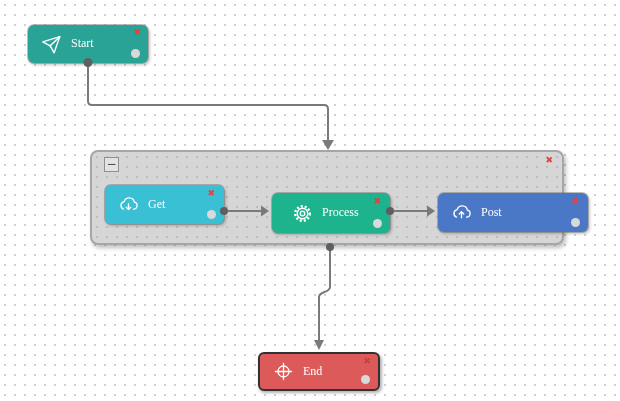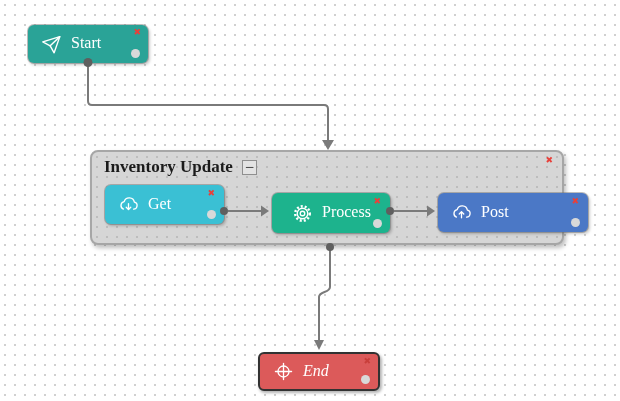--- a/index.html
+++ b/index.html
@@ -11,21 +11,21 @@
     font-family:"Liberation Serif","DejaVu Serif",serif;
   }
   .edges{position:absolute;left:0;top:0;width:620px;height:401px;z-index:5;pointer-events:none;}
   .edges path{fill:none;stroke-width:2;}
   .node{
     position:absolute;z-index:2;border-radius:6px;color:#ffffff;
     display:flex;align-items:center;padding-left:13px;gap:9px;box-sizing:border-box;
     box-shadow:0 0 0 1px rgba(110,110,110,.45), 1.5px 2px 3px rgba(0,0,0,.22);
     cursor:move;
   }
-  .node .label{font-size:16px;line-height:16px;padding-bottom:2px;}
+  .node .label{font-size:12px;line-height:16px;padding-bottom:2px;}
   .node .icon{display:flex;align-items:center;}
   .node .icon svg{width:21px;height:21px;display:block;}
   .close{
     position:absolute;top:1px;right:7px;z-index:3;
     font-family:"DejaVu Sans",sans-serif;font-size:9px;font-weight:bold;
     line-height:12px;cursor:pointer;
   }
   .port{
     position:absolute;right:8px;bottom:5px;width:9px;height:9px;border-radius:50%;
     background:#d9d9d9;cursor:crosshair;
@@ -85,21 +85,20 @@
         <path d="M21.5 3 15 21.5l-4.5-8-8.5-4.5z"></path>
       </svg>
     </span>
     <span class="label">Start</span>
     <span class="close" style="color:#e8403a">✖</span>
     <span class="port"></span>
   </div>
 
   <div class="group">
     <div class="group-header">
-      <span class="group-title">Inventory Update</span>
       <span class="collapse-btn">−</span>
     </div>
     <span class="close" style="color:#e8403a">✖</span>
 
     <div class="node node-get" style="background-color: rgb(58, 192, 212);">
       <span class="icon">
         <svg viewBox="0 0 24 24" fill="none" stroke="#ffffff" stroke-width="1.5" stroke-linecap="round" stroke-linejoin="round">
           <path d="M17.8 17.3a4 4 0 0 0 .9-7.9 6 6 0 0 0-11.6-.8 4.5 4.5 0 0 0-.9 8.6"></path>
           <path d="M12 11v6.5"></path>
           <path d="M9.4 15.2 12 17.8l2.6-2.6"></path>
@@ -130,21 +129,21 @@
           <path d="M12 18v-6.5"></path>
           <path d="M9.4 13.8 12 11.2l2.6 2.6"></path>
         </svg>
       </span>
       <span class="label">Post</span>
       <span class="close" style="color:#e8403a">✖</span>
       <span class="port"></span>
     </div>
   </div>
 
-  <div class="node node-end" style="background-color: rgb(220, 90, 90); font-style: italic;">
+  <div class="node node-end" style="background-color: rgb(220, 90, 90);">
     <span class="icon">
       <svg viewBox="0 0 24 24" fill="none" stroke="#ffffff" stroke-width="1.5" stroke-linecap="round">
         <circle cx="12" cy="12" r="6.3"></circle>
         <path d="M12 2.8v18.4"></path>
         <path d="M2.8 12h18.4"></path>
       </svg>
     </span>
     <span class="label">End</span>
     <span class="close" style="color:#c93f3b">✖</span>
     <span class="port"></span>

